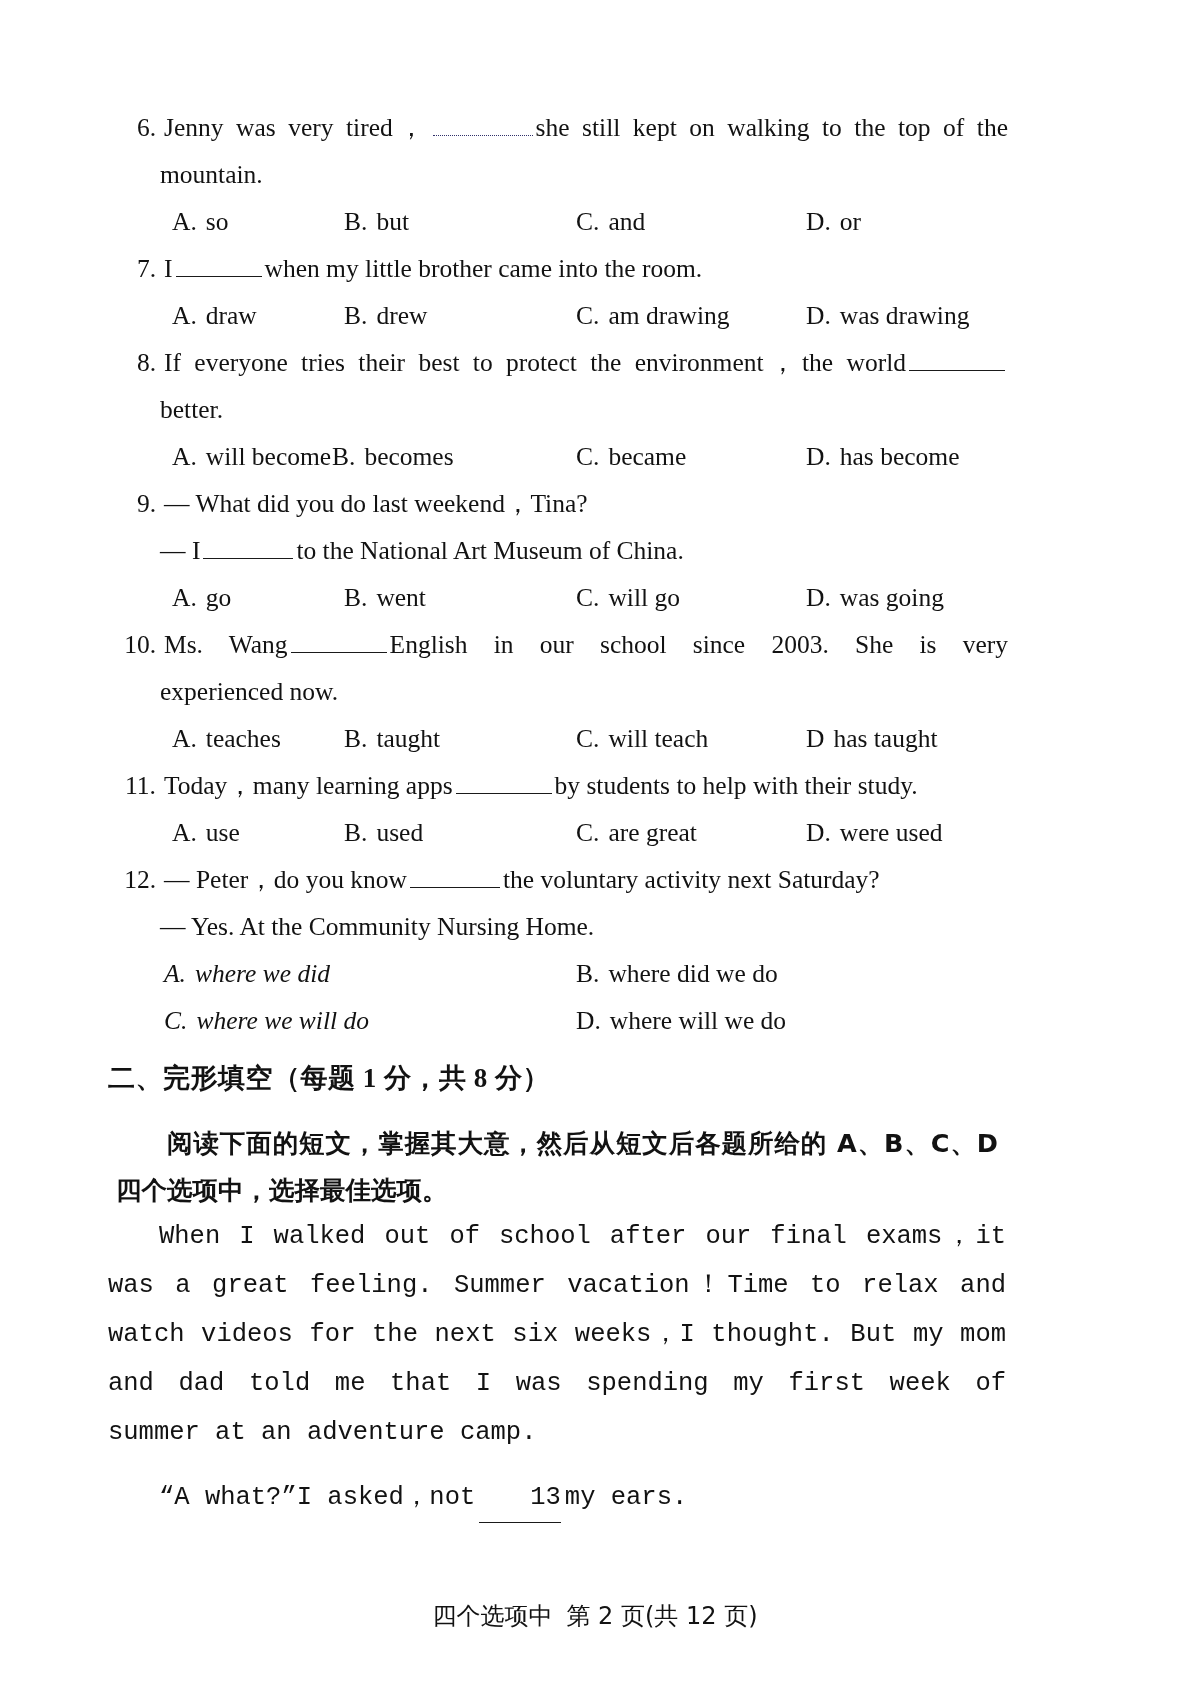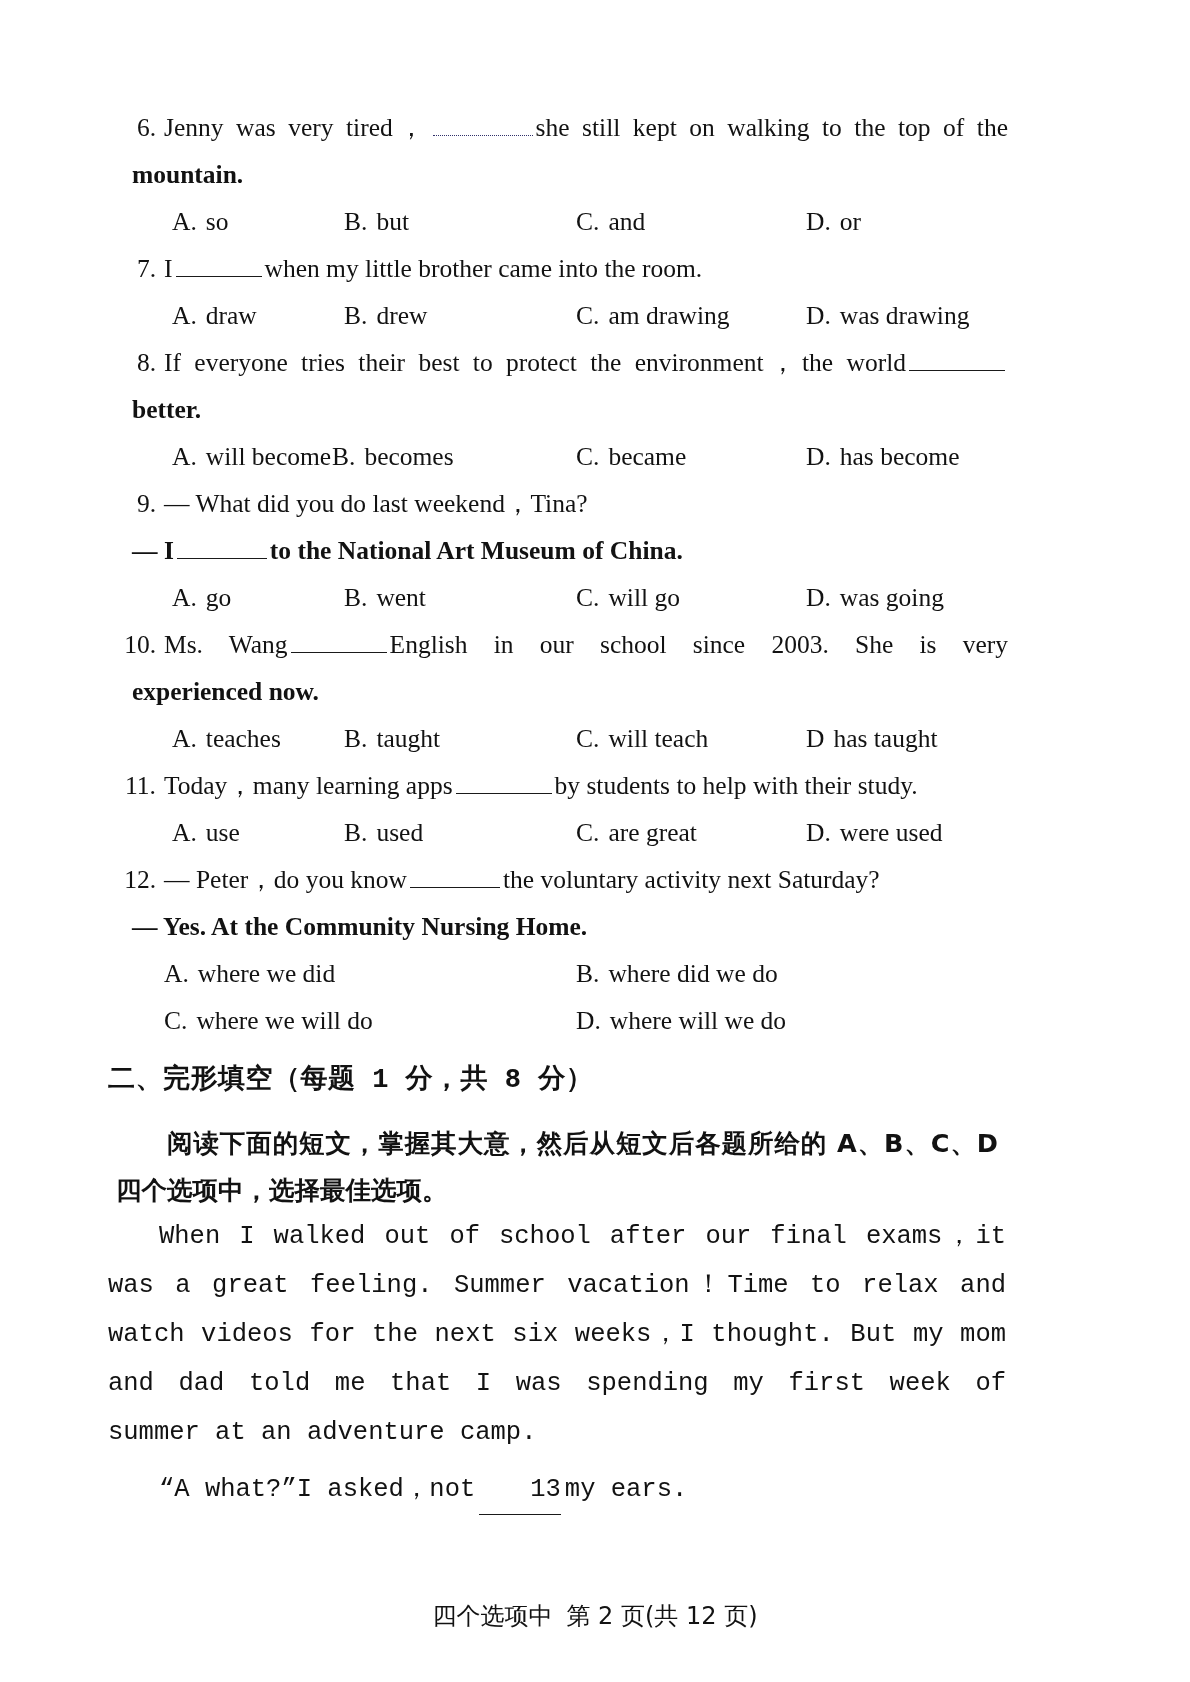--- a/index.html
+++ b/index.html
@@ -52,22 +52,21 @@
   .stem {
     text-align: justify;
     text-align-last: justify;
     word-spacing: 0.5px;
   }
   .stem-plain {
     text-align: left;
   }
 
   .cont {
-    margin-left: 24px;
-    font-weight: bold;
+    margin-left: 52px;
   }
   .cont-row {
     font-size: 25.5px;
     line-height: 47px;
   }
 
   
   .blank {
     display: inline-block;
     border-bottom: 1.6px solid #1a1a1a;
@@ -81,21 +80,21 @@
   .b-w100 { width: 100px; }
   .b-w86  { width: 86px; }
   .b-w96  { width: 96px; }
   .b-w90  { width: 90px; }
 
   .numbered-blank {
     display: inline-block;
     border-bottom: 1.8px solid #1a1a1a;
     text-align: center;
     min-width: 78px;
-    margin: 8px 4px;
+    margin: 16px 4px;
   }
 
   
   .opts {
     position: relative;
     height: 47px;
     font-size: 25.5px;
     line-height: 47px;
     margin-left: 56px;
   }
@@ -107,30 +106,30 @@
 
   .oA { left: 0px; margin-left: 8px; }
   .oB { left: 180px; }
   .oC { left: 412px; }
   .oD { left: 642px; }
 
   
   .oB-wide { left: 168px; }
 
   
-  .o2A { left: 0px; }
+  .o2A { left: 0px; font-style: italic; }
   .o2B { left: 412px; }
 
   
   .section-head {
     position: absolute;
     left: 108px;
     top: 1060px;
     width: 950px;
-    font-family: Liberation Mono, monospace;
+    font-family: Liberation Serif, serif;
     font-weight: bold;
     font-size: 27px;
     letter-spacing: 0.5px;
   }
 
   .instr {
     position: absolute;
     left: 108px;
     top: 1112px;
     width: 898px;

